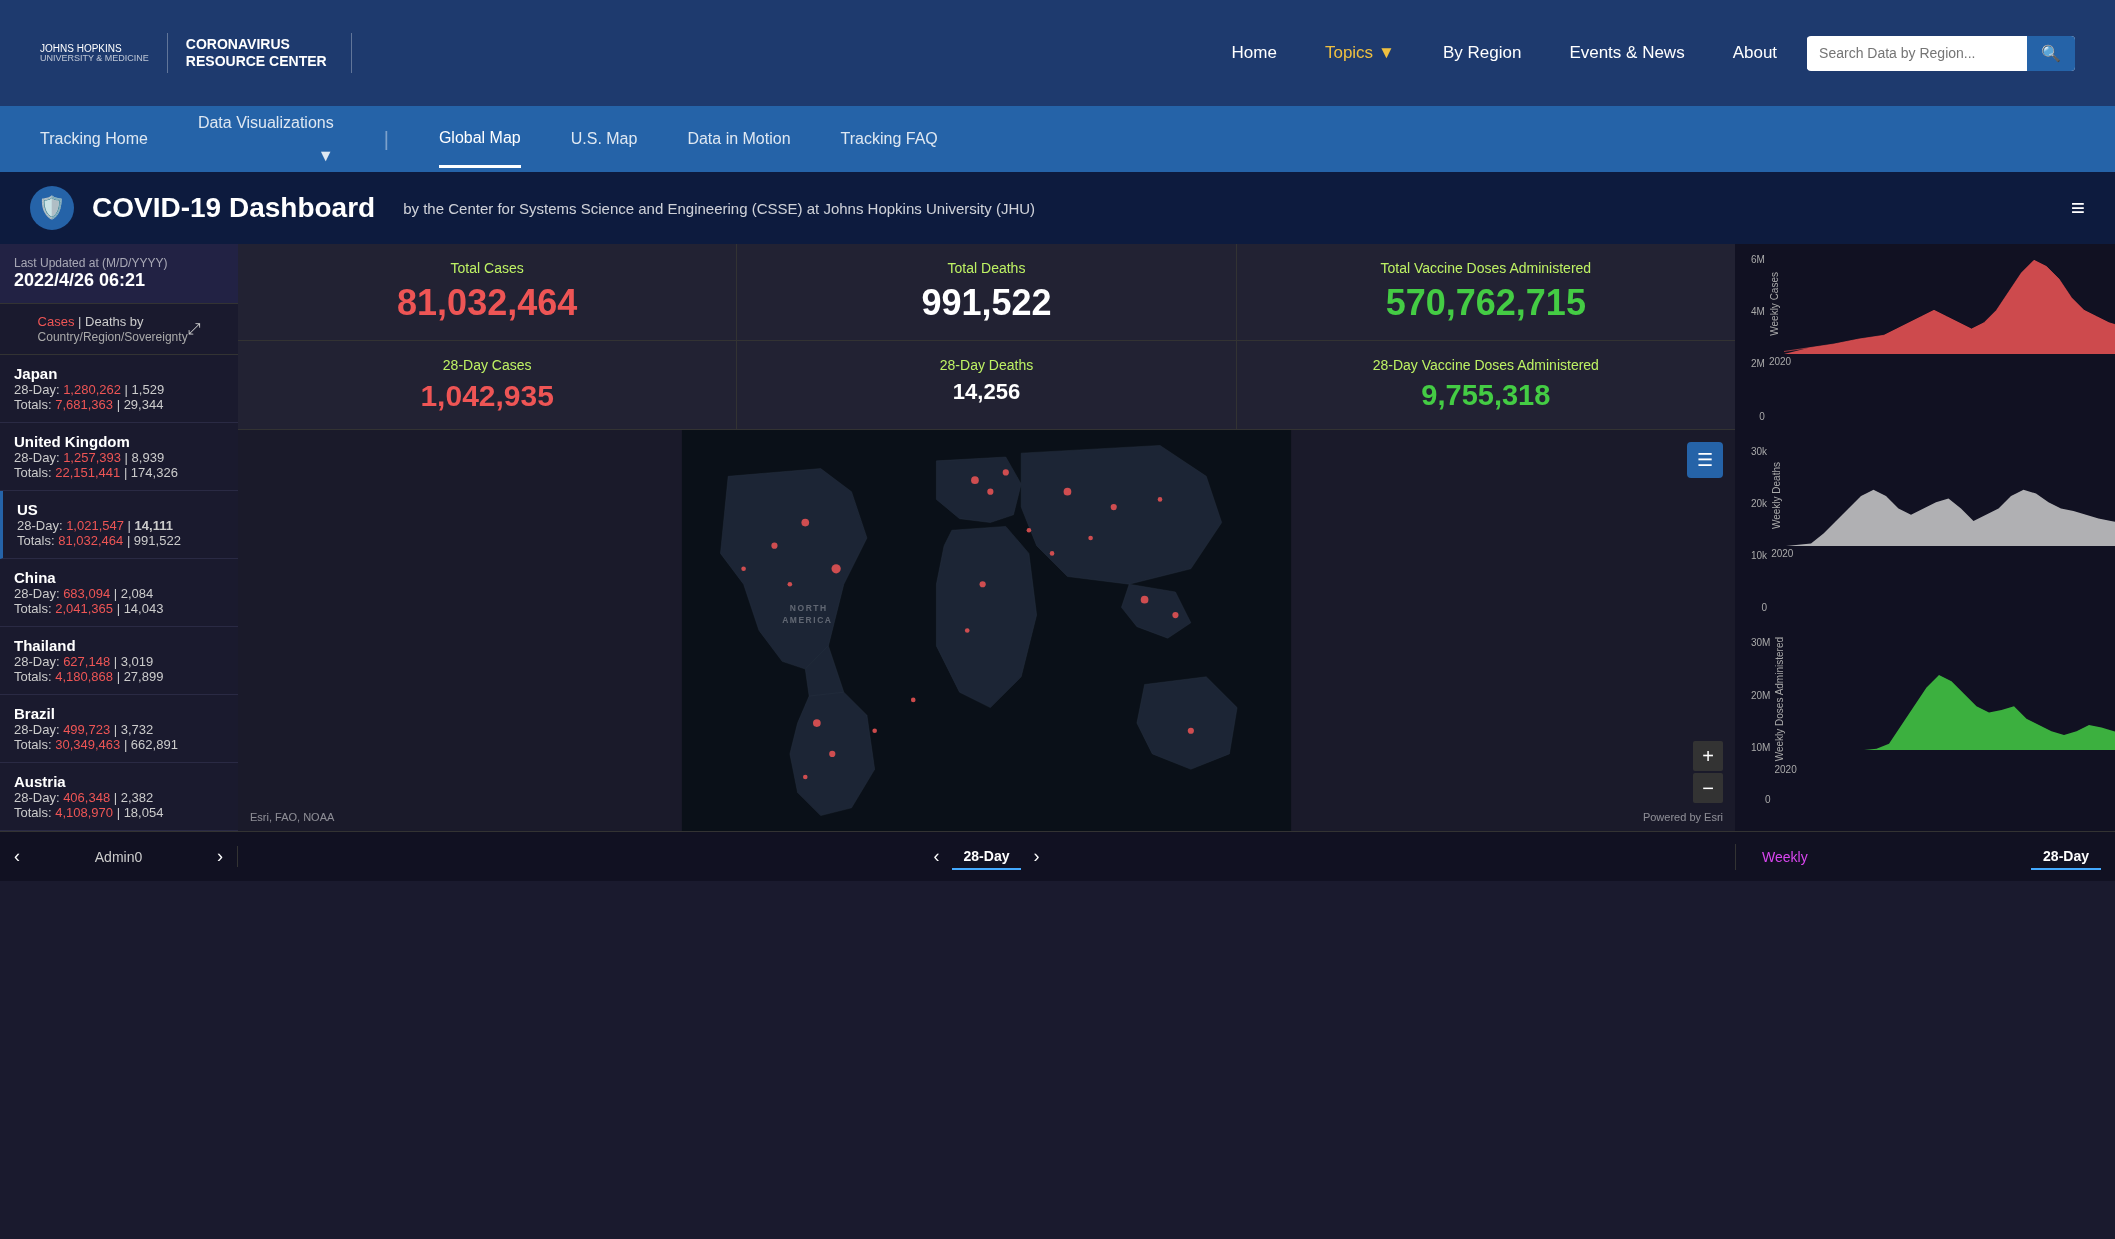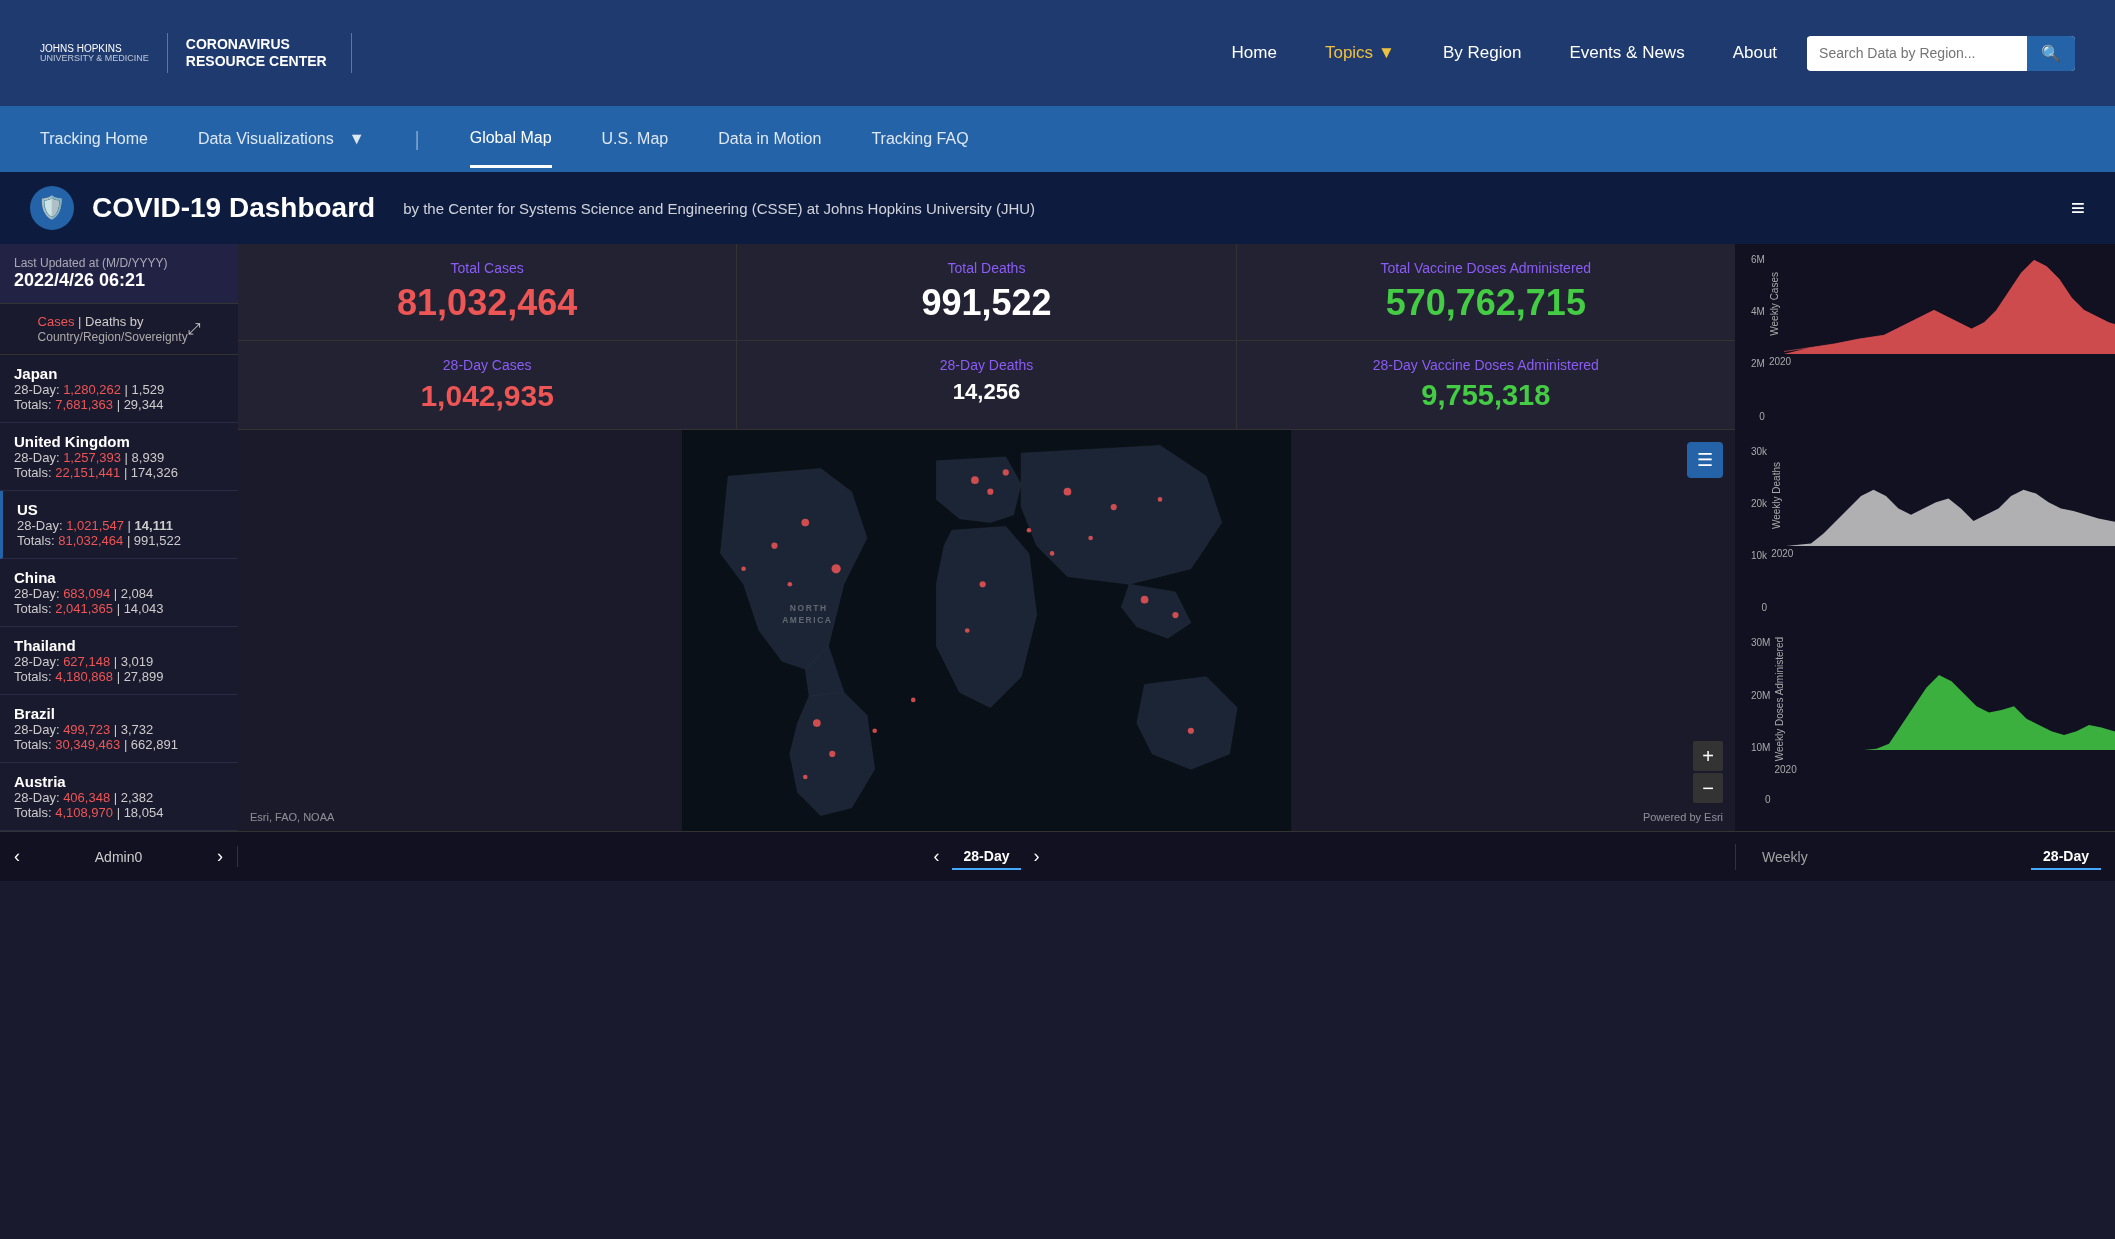--- a/index.html
+++ b/index.html
@@ -107,20 +107,21 @@
     }
     .data-vis-btn {
       display: flex;
       align-items: flex-end;
       gap: 15px;
       color: rgba(255,255,255,0.85);
       font-size: 16px;
       cursor: pointer;
       background: none;
       border: none;
+      flex-direction: column;
     }
 
     
     .dash-header {
       background: #0d1b3e;
       padding: 14px 30px;
       display: flex;
       align-items: center;
       justify-content: space-between;
     }
@@ -211,21 +212,21 @@
       background: #222233;
       border-bottom: 1px solid #333;
     }
     .stat-box {
       flex: 1;
       padding: 16px 24px;
       text-align: center;
       border-right: 1px solid #333;
     }
     .stat-box:last-child { border-right: none; }
-    .stat-label { font-size: 14px; color: #8b5cf6; margin-bottom: 6px; }
+    .stat-label { font-size: 14px; color: #bef264; margin-bottom: 6px; }
     .stat-value-red { font-size: 36px; font-weight: bold; color: #e55; }
     .stat-value-white { font-size: 36px; font-weight: bold; color: #fff; }
     .stat-value-green { font-size: 36px; font-weight: bold; color: #4c4; }
     .stat-value-sm-white { font-size: 22px; font-weight: bold; color: #fff; }
     .stat-value-sm-green { font-size: 29px; font-weight: bold; color: #4c4; }
     .stat-value-sm-red { font-size: 30px; font-weight: bold; color: #e55; }
 
     
     .map-container {
       flex: 1;
@@ -369,21 +370,21 @@
       color: #fff;
       font-size: 18px;
       cursor: pointer;
     }
     .bottom-label {
       font-size: 14px;
       color: #ccc;
     }
     .bottom-tab {
       font-size: 14px;
-      color: #a3a3a3;
+      color: #d946ef;
       cursor: pointer;
       padding: 4px 12px;
     }
     .bottom-tab.active {
       color: #fff;
       font-weight: bold;
       border-bottom: 2px solid #4af;
     }
   </style>
 </head>

